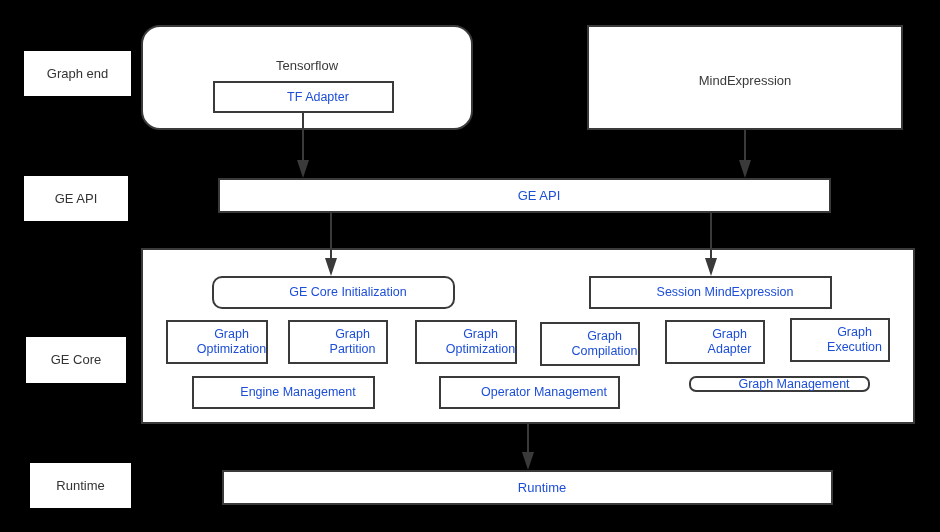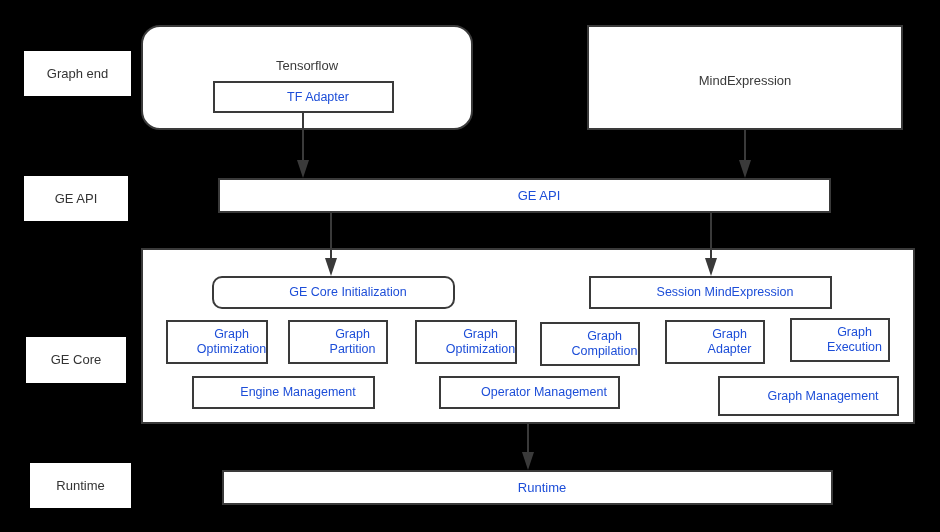--- a/index.html
+++ b/index.html
@@ -147,21 +147,21 @@
     <span>Graph</span>
     <span>Execution</span>
   </div>
 
   <div class="box node" style="left:192px; top:376px; width:183px; height:33px;">
     <span>Engine Management</span>
   </div>
   <div class="box node" style="left:439px; top:376px; width:181px; height:33px;">
     <span>Operator Management</span>
   </div>
-  <div class="box node" style="left:718px; top:376px; width:181px; height:40px;">
+  <div class="box node" style="left:689px; top:376px; width:181px; height:16px;border-radius:7px;">
     <span>Graph Management</span>
   </div>
 
   <div class="box node bar" style="left:222px; top:470px; width:611px; height:35px;">
     <span>Runtime</span>
   </div>
 
   <svg id="arrows" viewBox="0 0 940 532" width="940" height="532">
 
     <g>

